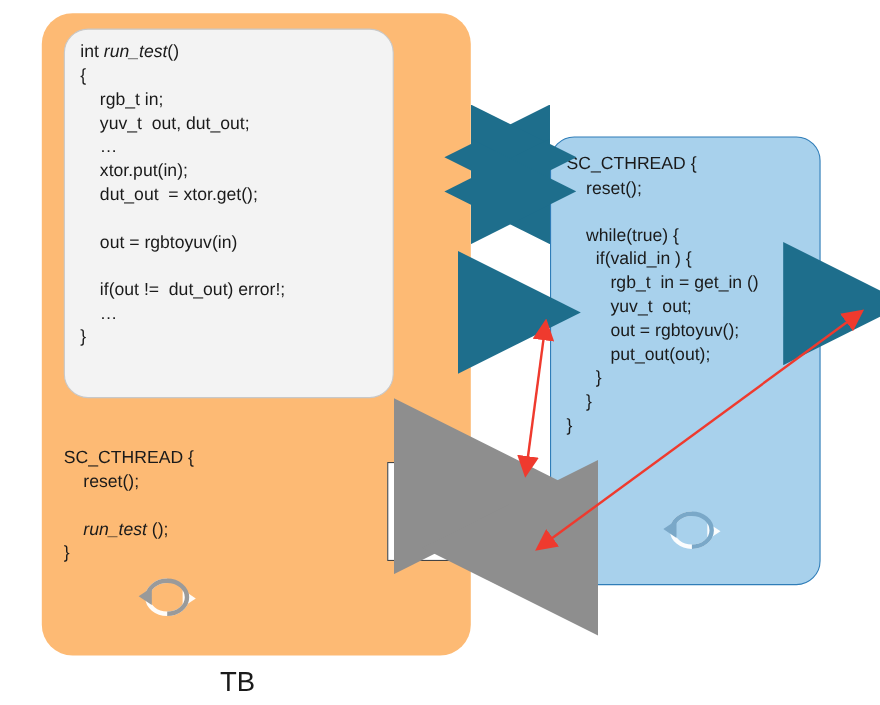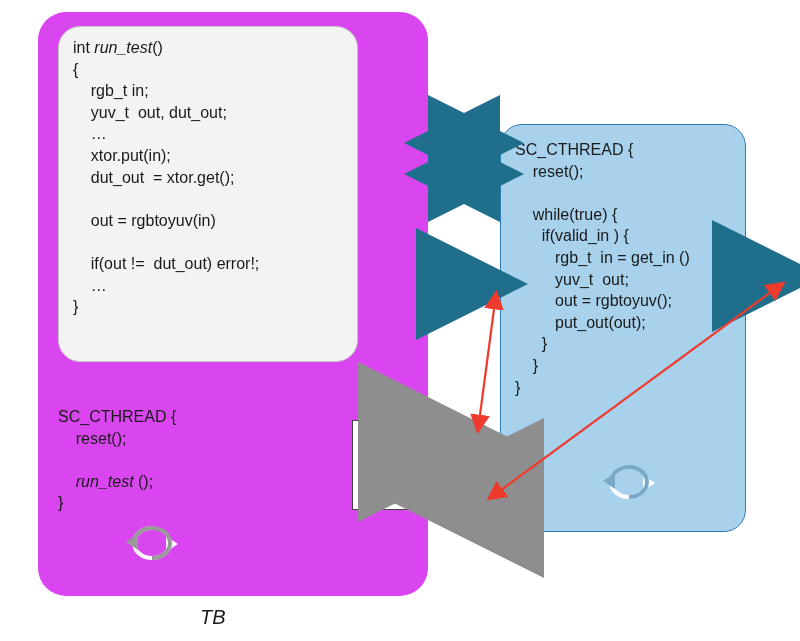--- a/index.html
+++ b/index.html
@@ -1,21 +1,21 @@
 <!DOCTYPE html>
 <html><head>
 <meta charset="utf-8">
 <style>
   * { box-sizing: border-box; margin: 0; padding: 0; }
   body { font-family: "Segoe UI", Arial, sans-serif; width: 800px; height: 641px; position: relative; background: #fff; }
   .stage { position: relative; width: 800px; height: 641px; }
 
   .tb-block {
     position: absolute; left: 38px; top: 12px; width: 390px; height: 584px;
-    background: #d946ef; border-radius: 28px; padding-left: 16px;
+    background: #fdba74; border-radius: 28px; padding-left: 16px;
   }
   .tb-code {
     position: absolute; left: 20px; top: 14px; width: 300px; height: 336px;
     background: #f3f3f3; border: 1px solid #c8c8c8; border-radius: 22px;
     padding: 10px 14px; font-size: 16px; color: #1a1a1a; line-height: 1.35;
   }
   .tb-code .italic { font-style: italic; }
   .tb-lower {
     position: absolute; left: 20px; top: 394px; font-size: 16px; line-height: 1.35; color:#1a1a1a;
   }
@@ -27,21 +27,21 @@
     font-size: 23px; color:#1a1a1a;
   }
 
   .dut-block {
     position: absolute; left: 500px; top: 124px; width: 246px; height: 408px;
     background: #a8d1ec; border: 1px solid #2f7db8; border-radius: 22px;
     padding: 14px 14px; font-size: 16px; color:#1a1a1a; line-height: 1.35;
   }
 
   .label { position: absolute; font-size: 17px; color:#1a1a1a; }
-  .tb-label { left: 200px; top: 606px; font-size: 20px; font-style: italic; }
+  .tb-label { left: 200px; top: 606px; font-size: 25px; }
   .dut-label { left: 564px; top: 542px; font-size: 20px; }
   .clk-label { left: 462px; top: 132px; }
   .rstn-label { left: 462px; top: 163px; }
   .bits-right1 { left: 756px; top: 250px; }
   .bits-mid { left: 462px; top: 260px; }
   .bits-xtor1 { left: 438px; top: 416px; }
   .bits-xtor2 { left: 438px; top: 476px; }
 
   svg.overlay { position:absolute; left:0; top:0; width:800px; height:641px; pointer-events:none; }
 

